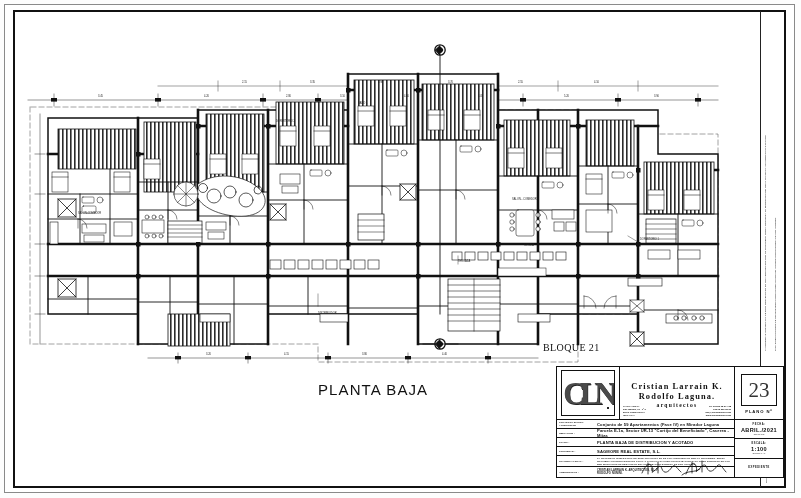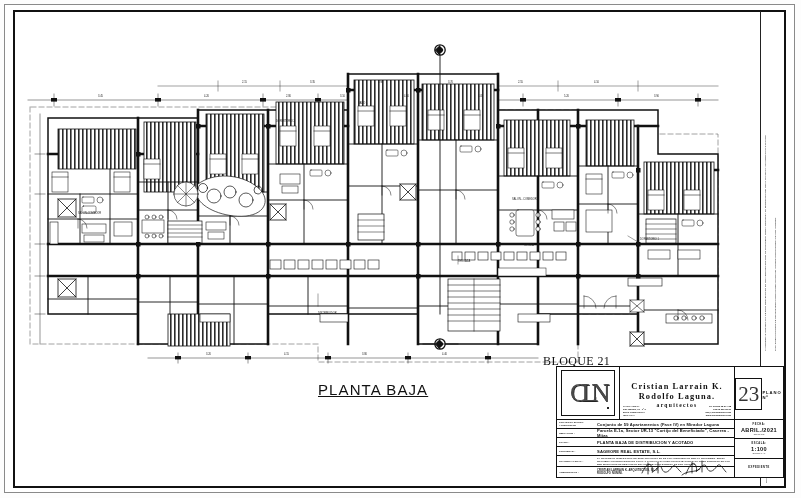--- a/index.html
+++ b/index.html
@@ -16,40 +16,40 @@
   .vtext{position:absolute;writing-mode:vertical-rl;transform:rotate(180deg);font-size:2.4px;line-height:3.1px;letter-spacing:0px;color:#111;white-space:pre-wrap;text-align:left;}
   .vtext.a{left:3px;top:118px;height:222px;width:14px;}
   .vtext.b{left:13px;top:160px;height:180px;width:10px;}
   .vtext.c{left:4px;top:352px;height:120px;width:18px;font-size:2.2px;}
 
   
   #plan{position:absolute;left:18px;top:14px;width:742px;height:400px;}
   #plan svg{display:block;}
 
   
-  .planta-label{position:absolute;left:318px;top:381px;font-family:"Liberation Sans",sans-serif;font-size:15px;letter-spacing:1.1px;color:#111;text-decoration:underline;}
-  .bloque-label{position:absolute;left:543px;top:342px;font-family:"Liberation Serif",serif;font-size:12px;letter-spacing:.4px;color:#111;margin-top:12px;}
+  .planta-label{position:absolute;left:318px;top:381px;font-family:"Liberation Sans",sans-serif;font-size:15px;letter-spacing:1.1px;color:#111;}
+  .bloque-label{position:absolute;left:543px;top:342px;font-family:"Liberation Serif",serif;font-size:10px;letter-spacing:.4px;color:#111;}
 
   
   #titleblock{position:absolute;left:556px;top:366px;width:228px;height:112px;border:1.2px solid #111;box-sizing:border-box;background:#fff;display:flex;flex-direction:column;}
   .tb-top{display:flex;height:52px;border-bottom:1.2px solid #111;}
   .tb-logo{width:62px;border-right:1.2px solid #111;display:flex;align-items:center;justify-content:center;position:relative;}
   .logo-box{width:52px;height:44px;border:1.4px solid #111;display:flex;align-items:center;justify-content:center;position:relative;overflow:hidden;}
-  .logo-mono{font-family:"Liberation Serif",serif;font-size:26px;font-weight:400;color:#4a4a4a;letter-spacing:-6px;line-height:1;position:relative;left:-1px;top:0px;text-shadow:0.6px 0.6px 0 #222;}
+  .logo-mono{font-family:"Liberation Serif",serif;font-size:31px;font-weight:700;color:#4a4a4a;letter-spacing:-6px;line-height:1;position:relative;left:-1px;top:0px;text-shadow:0.6px 0.6px 0 #222;}
   .logo-dot{position:absolute;right:5px;bottom:6px;width:2.5px;height:2.5px;background:#222;}
 
   .tb-names{flex:1;display:flex;flex-direction:column;align-items:center;justify-content:center;padding-top:4px;border-right:1.2px solid #111;position:relative;}
   .arch1{font-family:"Liberation Serif",serif;font-weight:700;font-size:8.4px;letter-spacing:1.1px;color:#111;}
   .arch2{font-family:"Liberation Serif",serif;font-weight:700;font-size:8.4px;letter-spacing:1.1px;color:#111;margin-top:1px;}
   .arch3{font-family:"Liberation Serif",serif;font-weight:700;font-size:5.6px;letter-spacing:1.3px;color:#111;margin-top:1.5px;}
   .contact-row{position:absolute;bottom:2px;left:3px;right:3px;display:flex;justify-content:space-between;align-items:flex-end;}
   .contact-col{font-size:2.3px;line-height:2.9px;color:#111;text-align:left;font-weight:bold;}
   .contact-col.r{text-align:right;}
 
-  .tb-num{width:48px;display:flex;flex-direction:row;align-items:center;justify-content:center;}
+  .tb-num{width:48px;display:flex;flex-direction:column;align-items:center;justify-content:center;}
   .numbox{width:34px;height:30px;border:1.2px solid #111;display:flex;align-items:center;justify-content:center;margin-top:2px;}
   .numtxt{font-family:"Liberation Serif",serif;font-size:21px;color:#333;line-height:1;}
   .numcap{font-size:4.2px;letter-spacing:.9px;font-weight:bold;margin-top:3px;color:#111;}
 
   
   .tb-rows{flex:1;display:flex;}
   .tb-left{flex:1;border-right:1.2px solid #111;display:flex;flex-direction:column;}
   .tb-right{width:48px;display:flex;flex-direction:column;}
 
   .row{display:flex;border-bottom:.9px solid #111;flex:1;align-items:center;min-height:0;}

